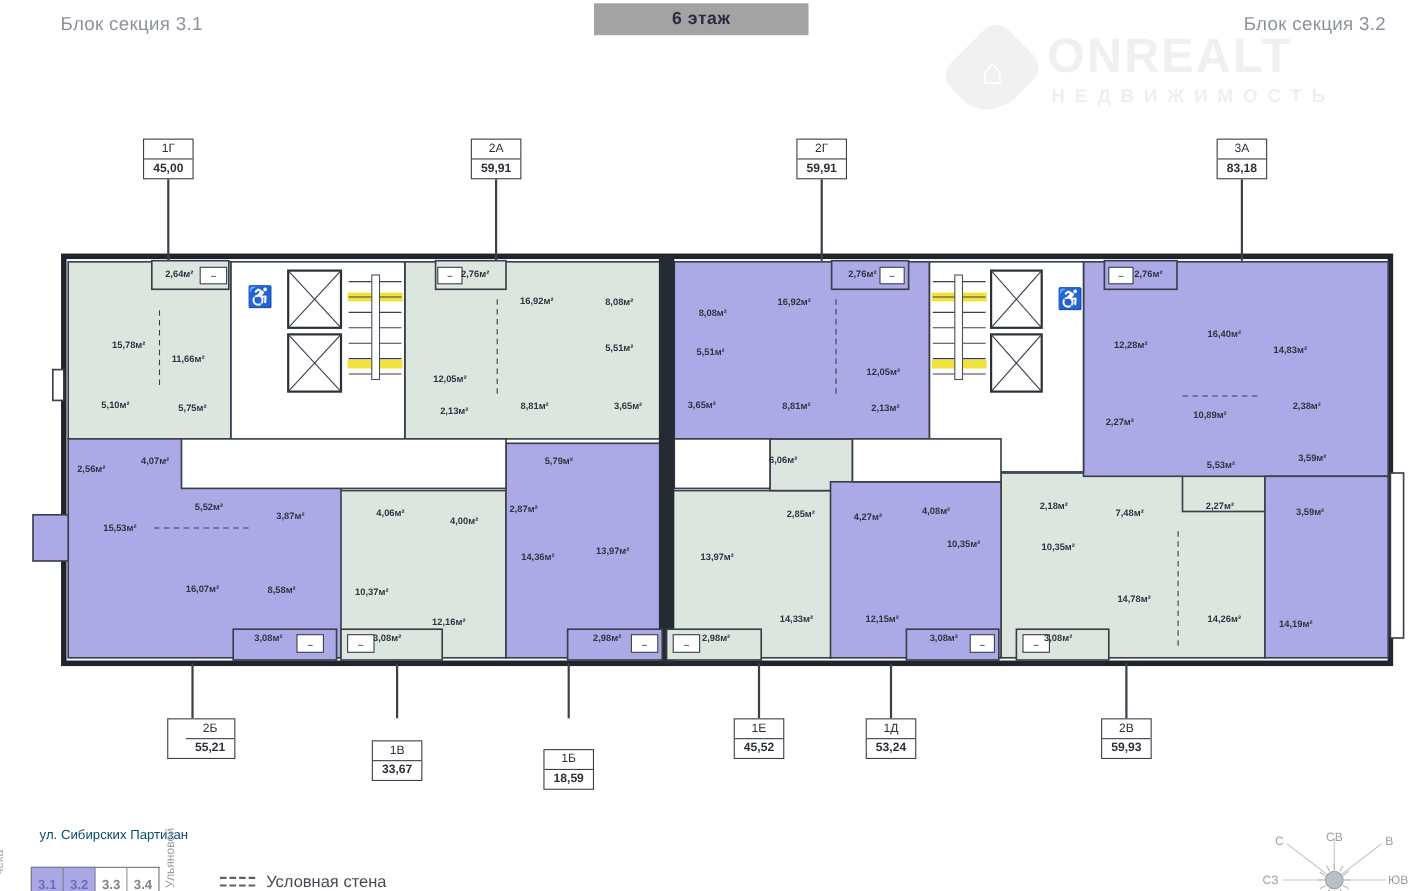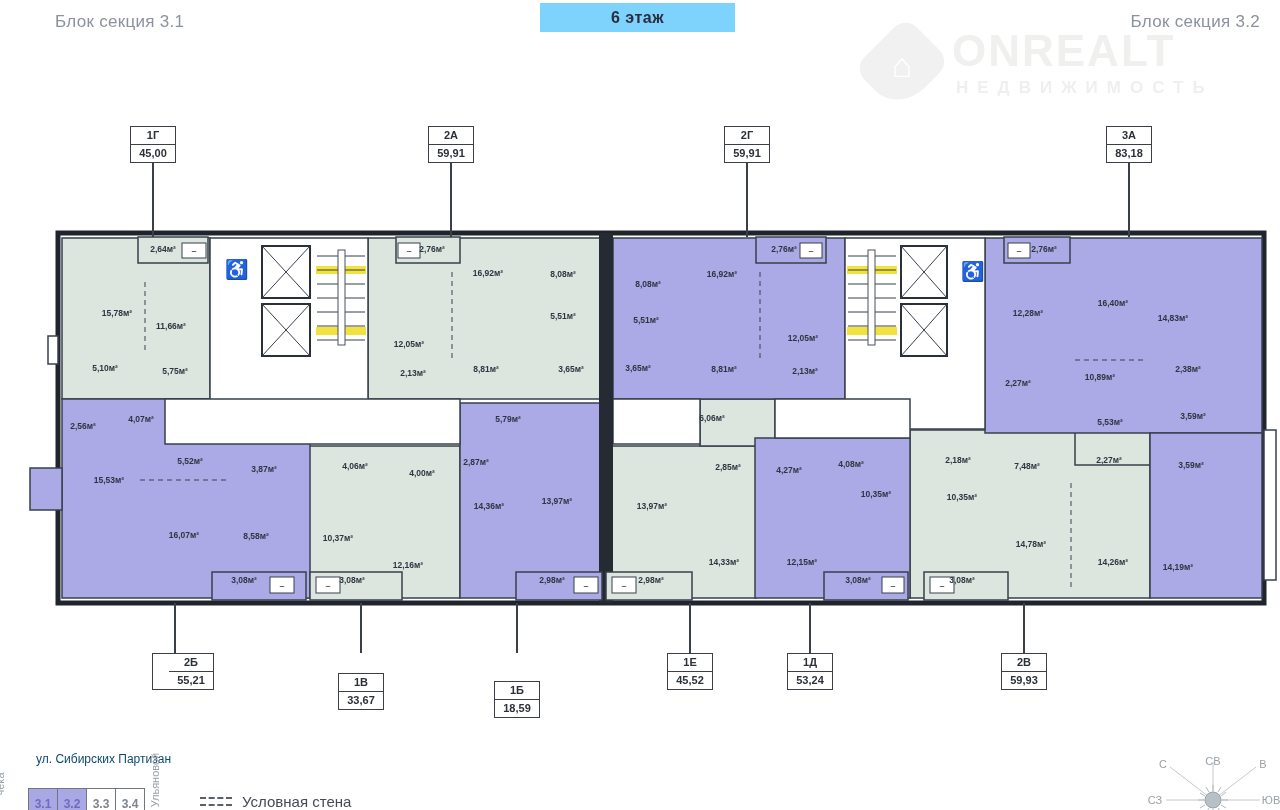--- a/index.html
+++ b/index.html
@@ -7,33 +7,33 @@
     width:1280px;height:810px;position:relative;overflow:hidden;
     background:#ffffff;
     font-family:"Liberation Sans", sans-serif;
     -webkit-font-smoothing:antialiased;
   }
   .abs{position:absolute;}
   
   .section-title{font-size:17px;font-weight:500;color:#8b929c;letter-spacing:.3px;}
   .floor-badge{
     left:540px;top:3px;width:195px;height:29px;line-height:29px;text-align:center;
-    background:#7dd3fc;color:#2b2d3d;font-size:16px;font-weight:700;letter-spacing:.5px;cursor:pointer;
+    background:#a3a3a3;color:#2b2d3d;font-size:16px;font-weight:700;letter-spacing:.5px;cursor:pointer;
   }
   
   .logo-wrap{right:30px;top:26px;width:380px;height:90px;color:#ecedec;}
   .logo-icon{position:absolute;left:0;top:2px;width:64px;height:74px;background:#f0f1f0;
     border-radius:16px 16px 50% 16px;transform:rotate(45deg);}
   .logo-icon span{position:absolute;left:0;top:0;width:100%;height:100%;transform:rotate(-45deg);
     display:flex;align-items:center;justify-content:center;font-size:34px;color:#ffffff;}
   .logo-name{position:absolute;left:82px;top:0px;font-size:44px;font-weight:800;color:#f0f1ef;letter-spacing:2px;}
   .logo-sub{position:absolute;left:86px;top:52px;font-size:17px;font-weight:600;color:#eef0ee;letter-spacing:9px;}
   
   .callout{position:absolute;width:44px;background:#fff;border:1.5px solid #3a3f48;cursor:pointer;}
-  .callout .code{height:17px;line-height:17px;text-align:center;font-size:11px;font-weight:700;color:#2b3039;border-bottom:1.5px solid #3a3f48;}
+  .callout .code{height:17px;line-height:17px;text-align:center;font-size:11px;font-weight:400;color:#2b3039;border-bottom:1.5px solid #3a3f48;}
   .callout .area{height:17px;line-height:17px;text-align:center;font-size:11px;font-weight:700;color:#2b3039;}
   .leader{position:absolute;width:1.5px;background:#3a3f48;}
   
   #plan-svg{position:absolute;left:0;top:0;}
   
   .minimap{left:0px;top:744px;width:195px;height:66px;}
   .street-top{position:absolute;left:36px;top:8px;font-size:12px;color:#0c4a6e;}
   .street-left{position:absolute;left:-12px;top:34px;font-size:11px;color:#9aa1a8;transform:rotate(-90deg);}
   .street-right{position:absolute;left:128px;top:30px;font-size:11px;color:#9aa1a8;transform:rotate(-90deg);transform-origin:center;}
   .mm-boxes{position:absolute;left:28px;top:44px;display:flex;}

